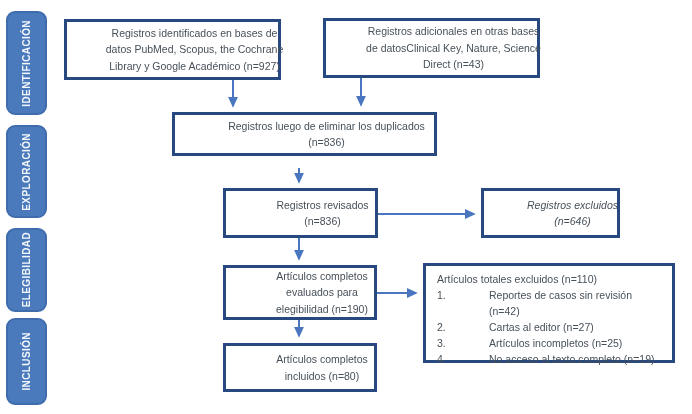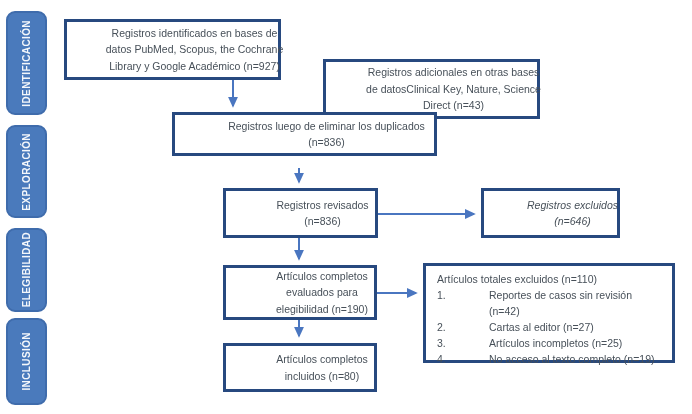--- a/index.html
+++ b/index.html
@@ -60,21 +60,21 @@
     display: flex;
     flex-direction: column;
     align-items: center;
     justify-content: center;
     text-align: center;
     padding-left: 44px;
   }
   .fbox .ln { white-space: nowrap; }
 
   .box-identified   { left: 64px;  top: 19px;  width: 217px; height: 61px; }
-  .box-additional   { left: 323px; top: 18px;  width: 217px; height: 60px; margin-top: 41px; }
+  .box-additional   { left: 323px; top: 18px;  width: 217px; height: 60px; }
   .box-dedup        { left: 172px; top: 112px; width: 265px; height: 44px; }
   .box-screened     { left: 223px; top: 188px; width: 155px; height: 50px; }
   .box-excluded     { left: 481px; top: 188px; width: 139px; height: 50px; font-style: italic; }
   .box-eligibility  { left: 223px; top: 265px; width: 154px; height: 55px; }
   .box-included     { left: 223px; top: 343px; width: 154px; height: 49px; }
 
   .box-excluded-total {
     left: 423px; top: 263px; width: 252px; height: 100px;
     align-items: flex-start;
     justify-content: flex-start;

